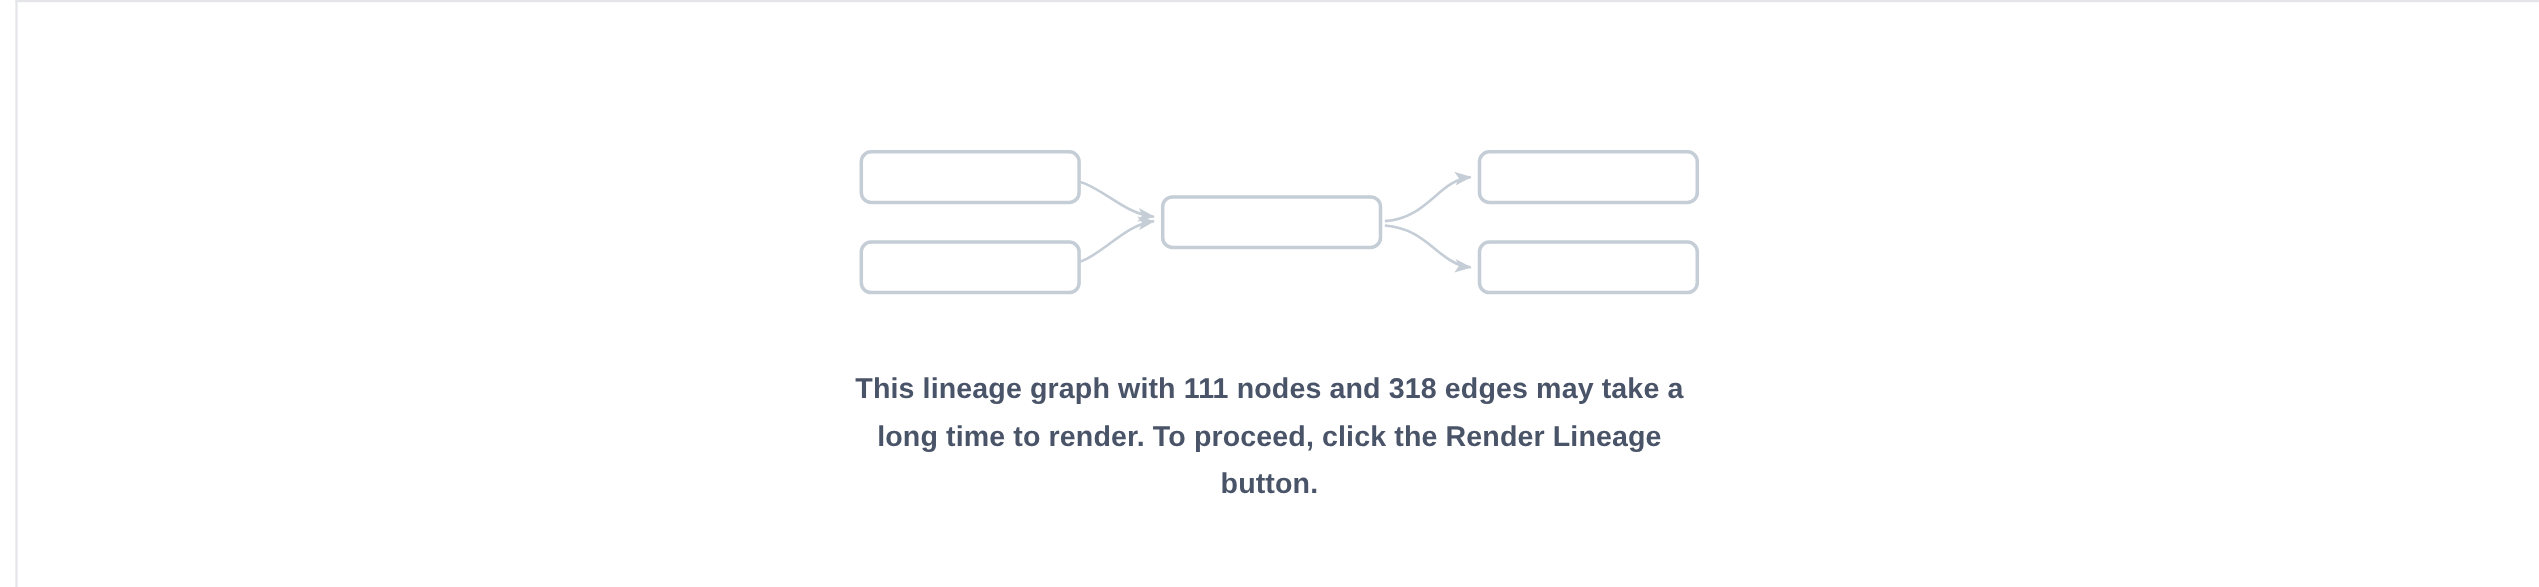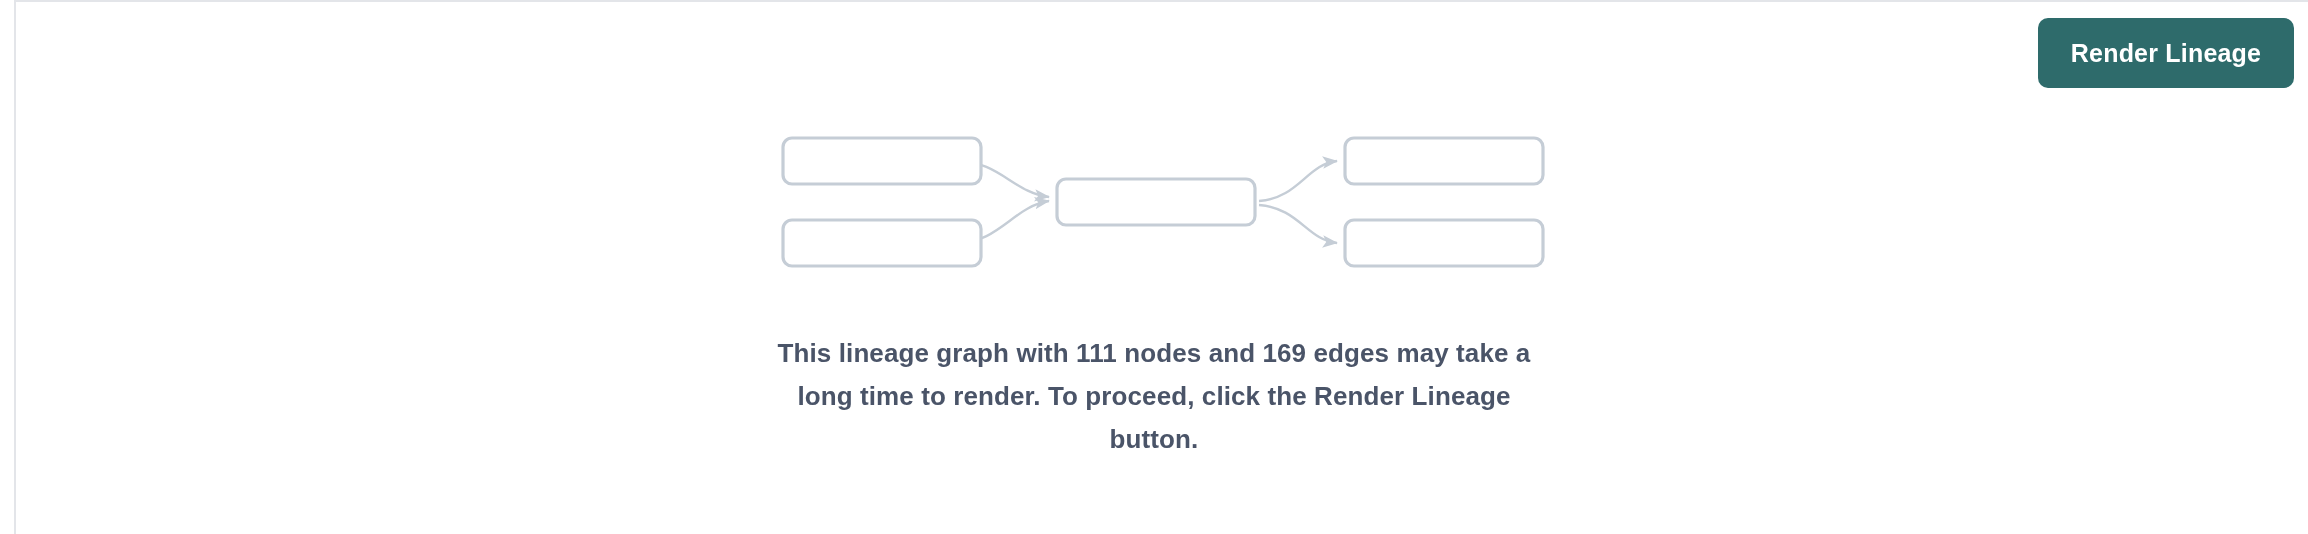--- a/index.html
+++ b/index.html
@@ -97,21 +97,20 @@
   }
 </style>
 </head>
 <body>
 
 <div id="app-root">
 
   <div id="top-rule"></div>
   <div id="left-rule"></div>
 
-  <button id="render-lineage-button">Render Lineage</button>
 
   <div id="empty-state">
 
     <svg id="lineage-placeholder-graphic" viewBox="0 0 790 150" xmlns="http://www.w3.org/2000/svg">
       <defs>
         <marker id="ph-arrow" markerWidth="7" markerHeight="7" refX="6" refY="3" orient="auto" markerUnits="strokeWidth">
           <path d="M0,0.4 L6.4,3 L0,5.6 L1.5,3 Z" fill="#c5cdd6"></path>
         </marker>
       </defs>
 
@@ -121,16 +120,16 @@
       <path d="M500,73 C540,70 548,36 578,33" fill="none" stroke="#c5cdd6" stroke-width="2.4" marker-end="url(#ph-arrow)"></path>
       <path d="M500,77 C540,80 548,112 578,115" fill="none" stroke="#c5cdd6" stroke-width="2.4" marker-end="url(#ph-arrow)"></path>
 
       <rect x="24" y="10" width="198" height="46" rx="9" ry="9" fill="#ffffff" stroke="#c5cdd6" stroke-width="3.2"></rect>
       <rect x="24" y="92" width="198" height="46" rx="9" ry="9" fill="#ffffff" stroke="#c5cdd6" stroke-width="3.2"></rect>
       <rect x="298" y="51" width="198" height="46" rx="9" ry="9" fill="#ffffff" stroke="#c5cdd6" stroke-width="3.2"></rect>
       <rect x="586" y="10" width="198" height="46" rx="9" ry="9" fill="#ffffff" stroke="#c5cdd6" stroke-width="3.2"></rect>
       <rect x="586" y="92" width="198" height="46" rx="9" ry="9" fill="#ffffff" stroke="#c5cdd6" stroke-width="3.2"></rect>
     </svg>
 
-    <div id="lineage-warning-message">This lineage graph with 111 nodes and 169 edges may take a long time to render. To proceed, click the Render Lineage button.</div>
+    <div id="lineage-warning-message">This lineage graph with 111 nodes and 318 edges may take a long time to render. To proceed, click the Render Lineage button.</div>
 
   </div>
 </div>
 
 </body></html>

